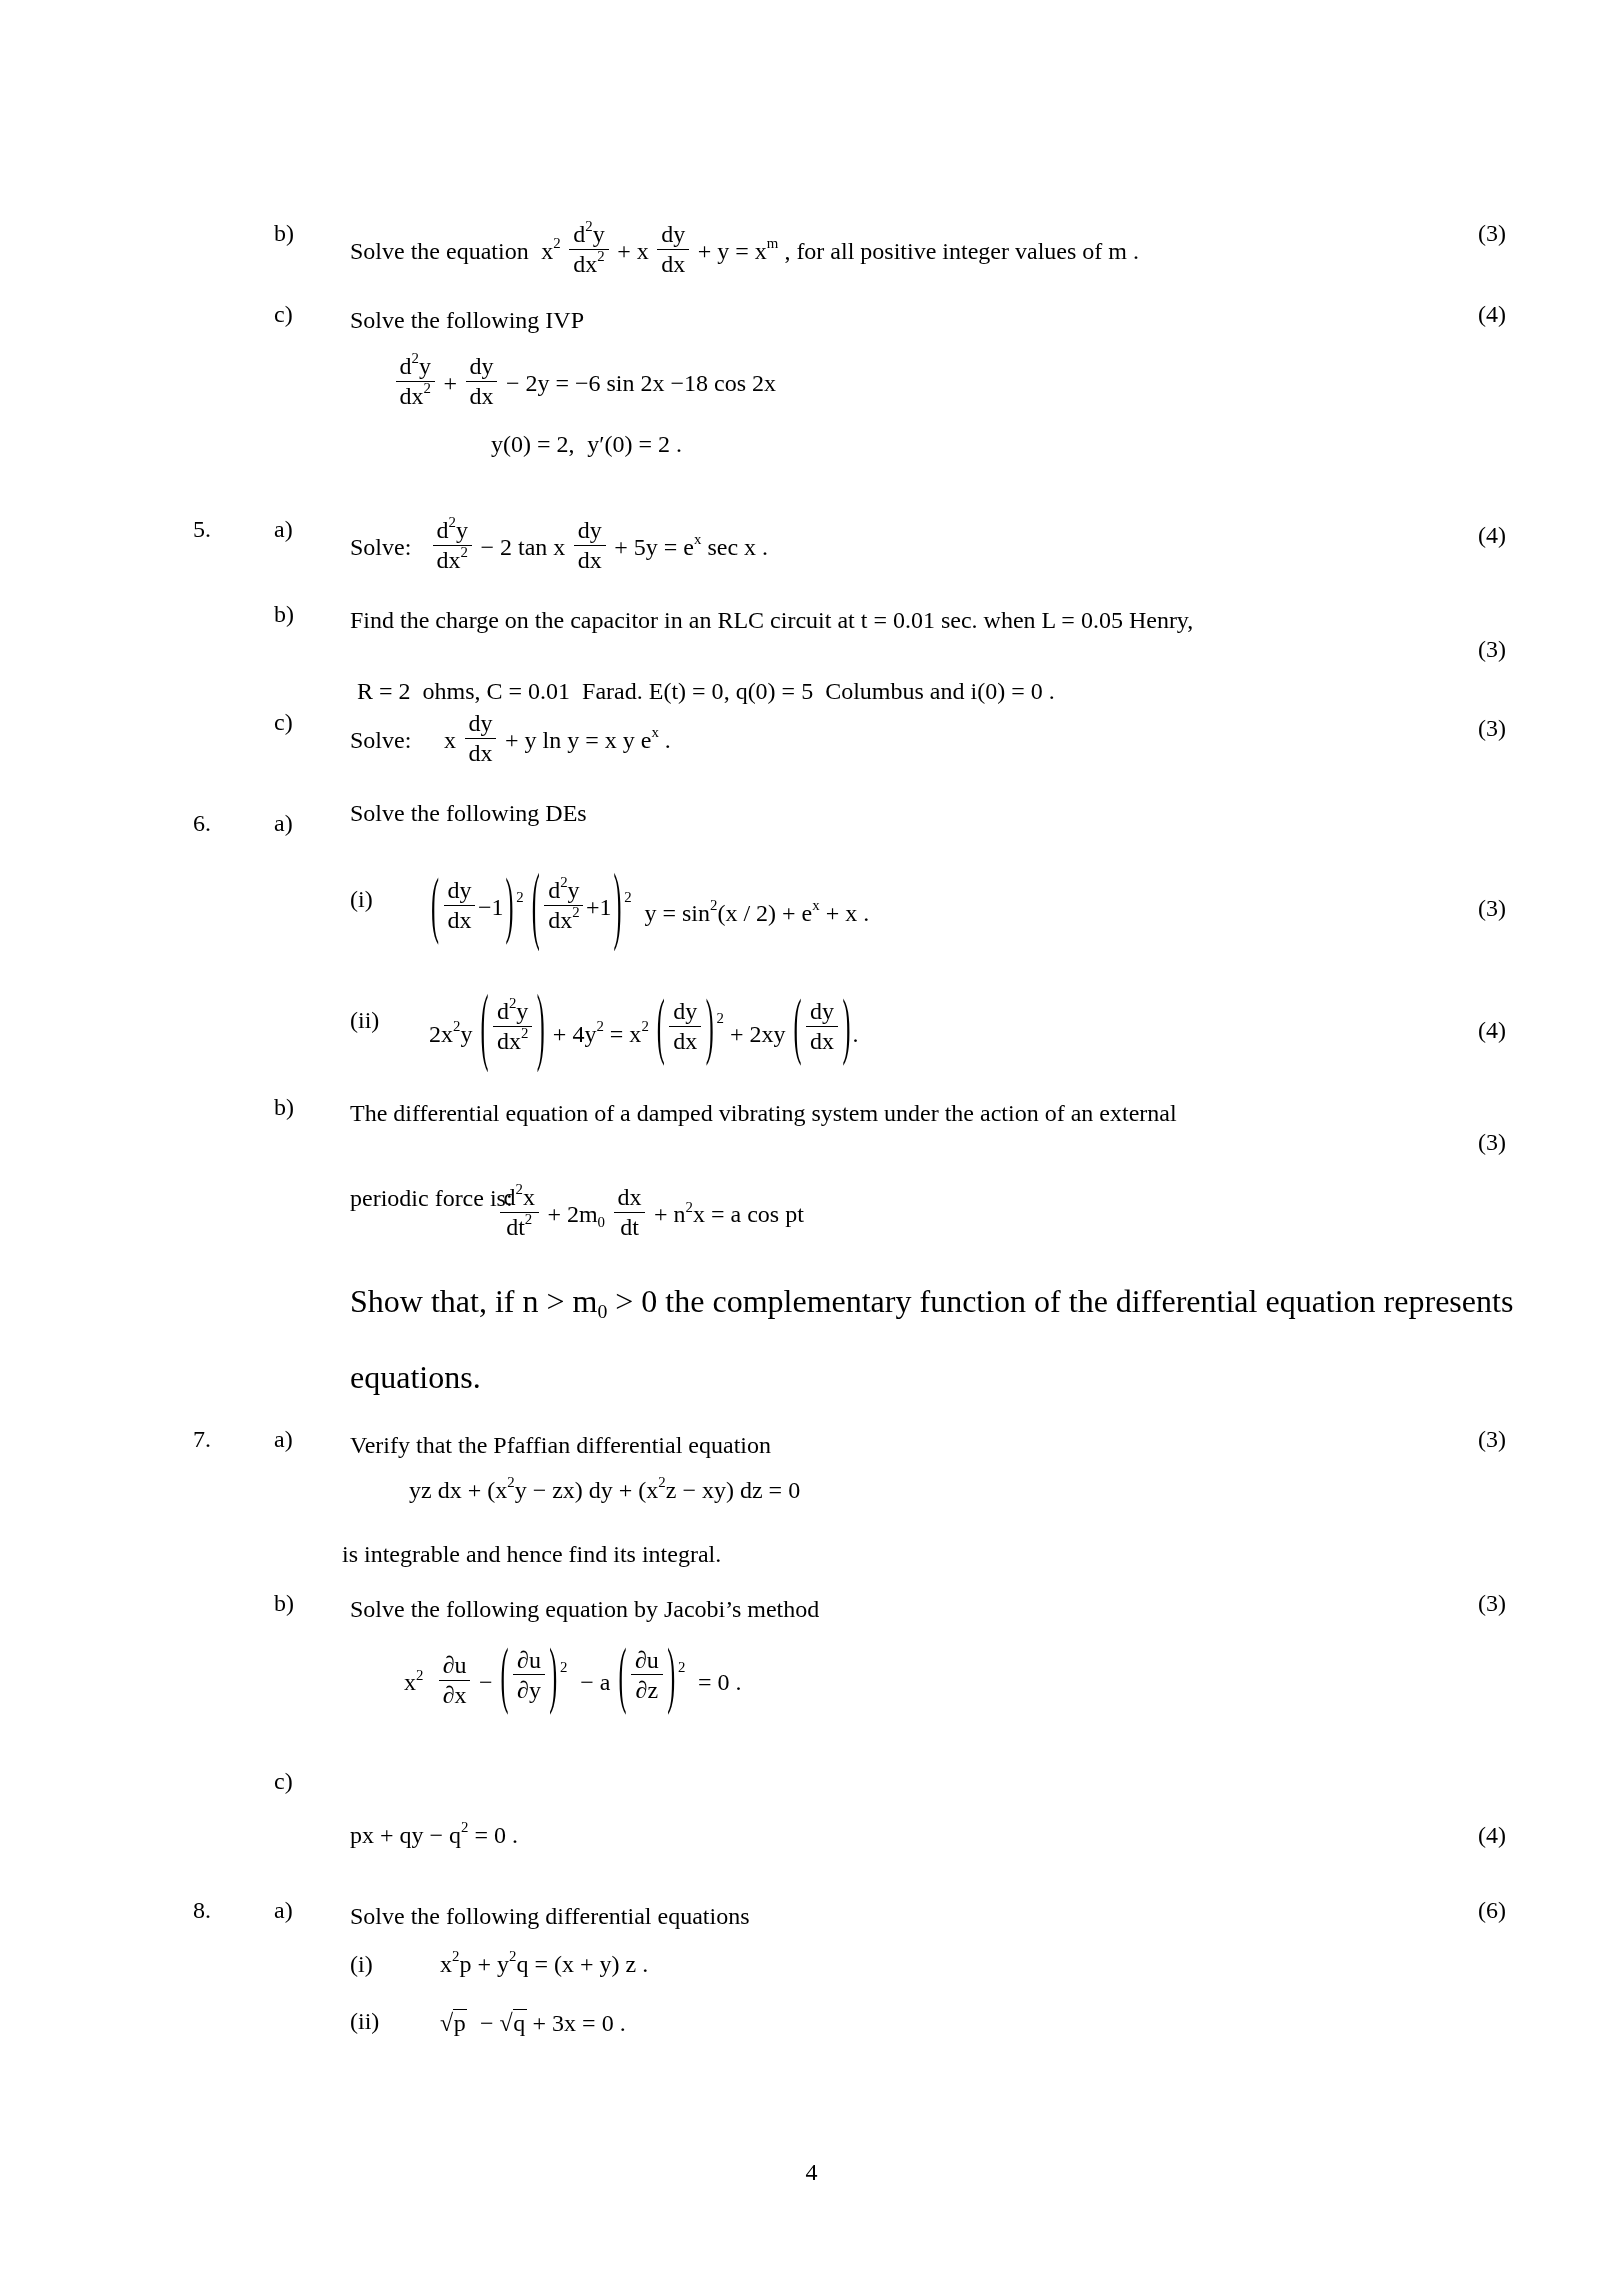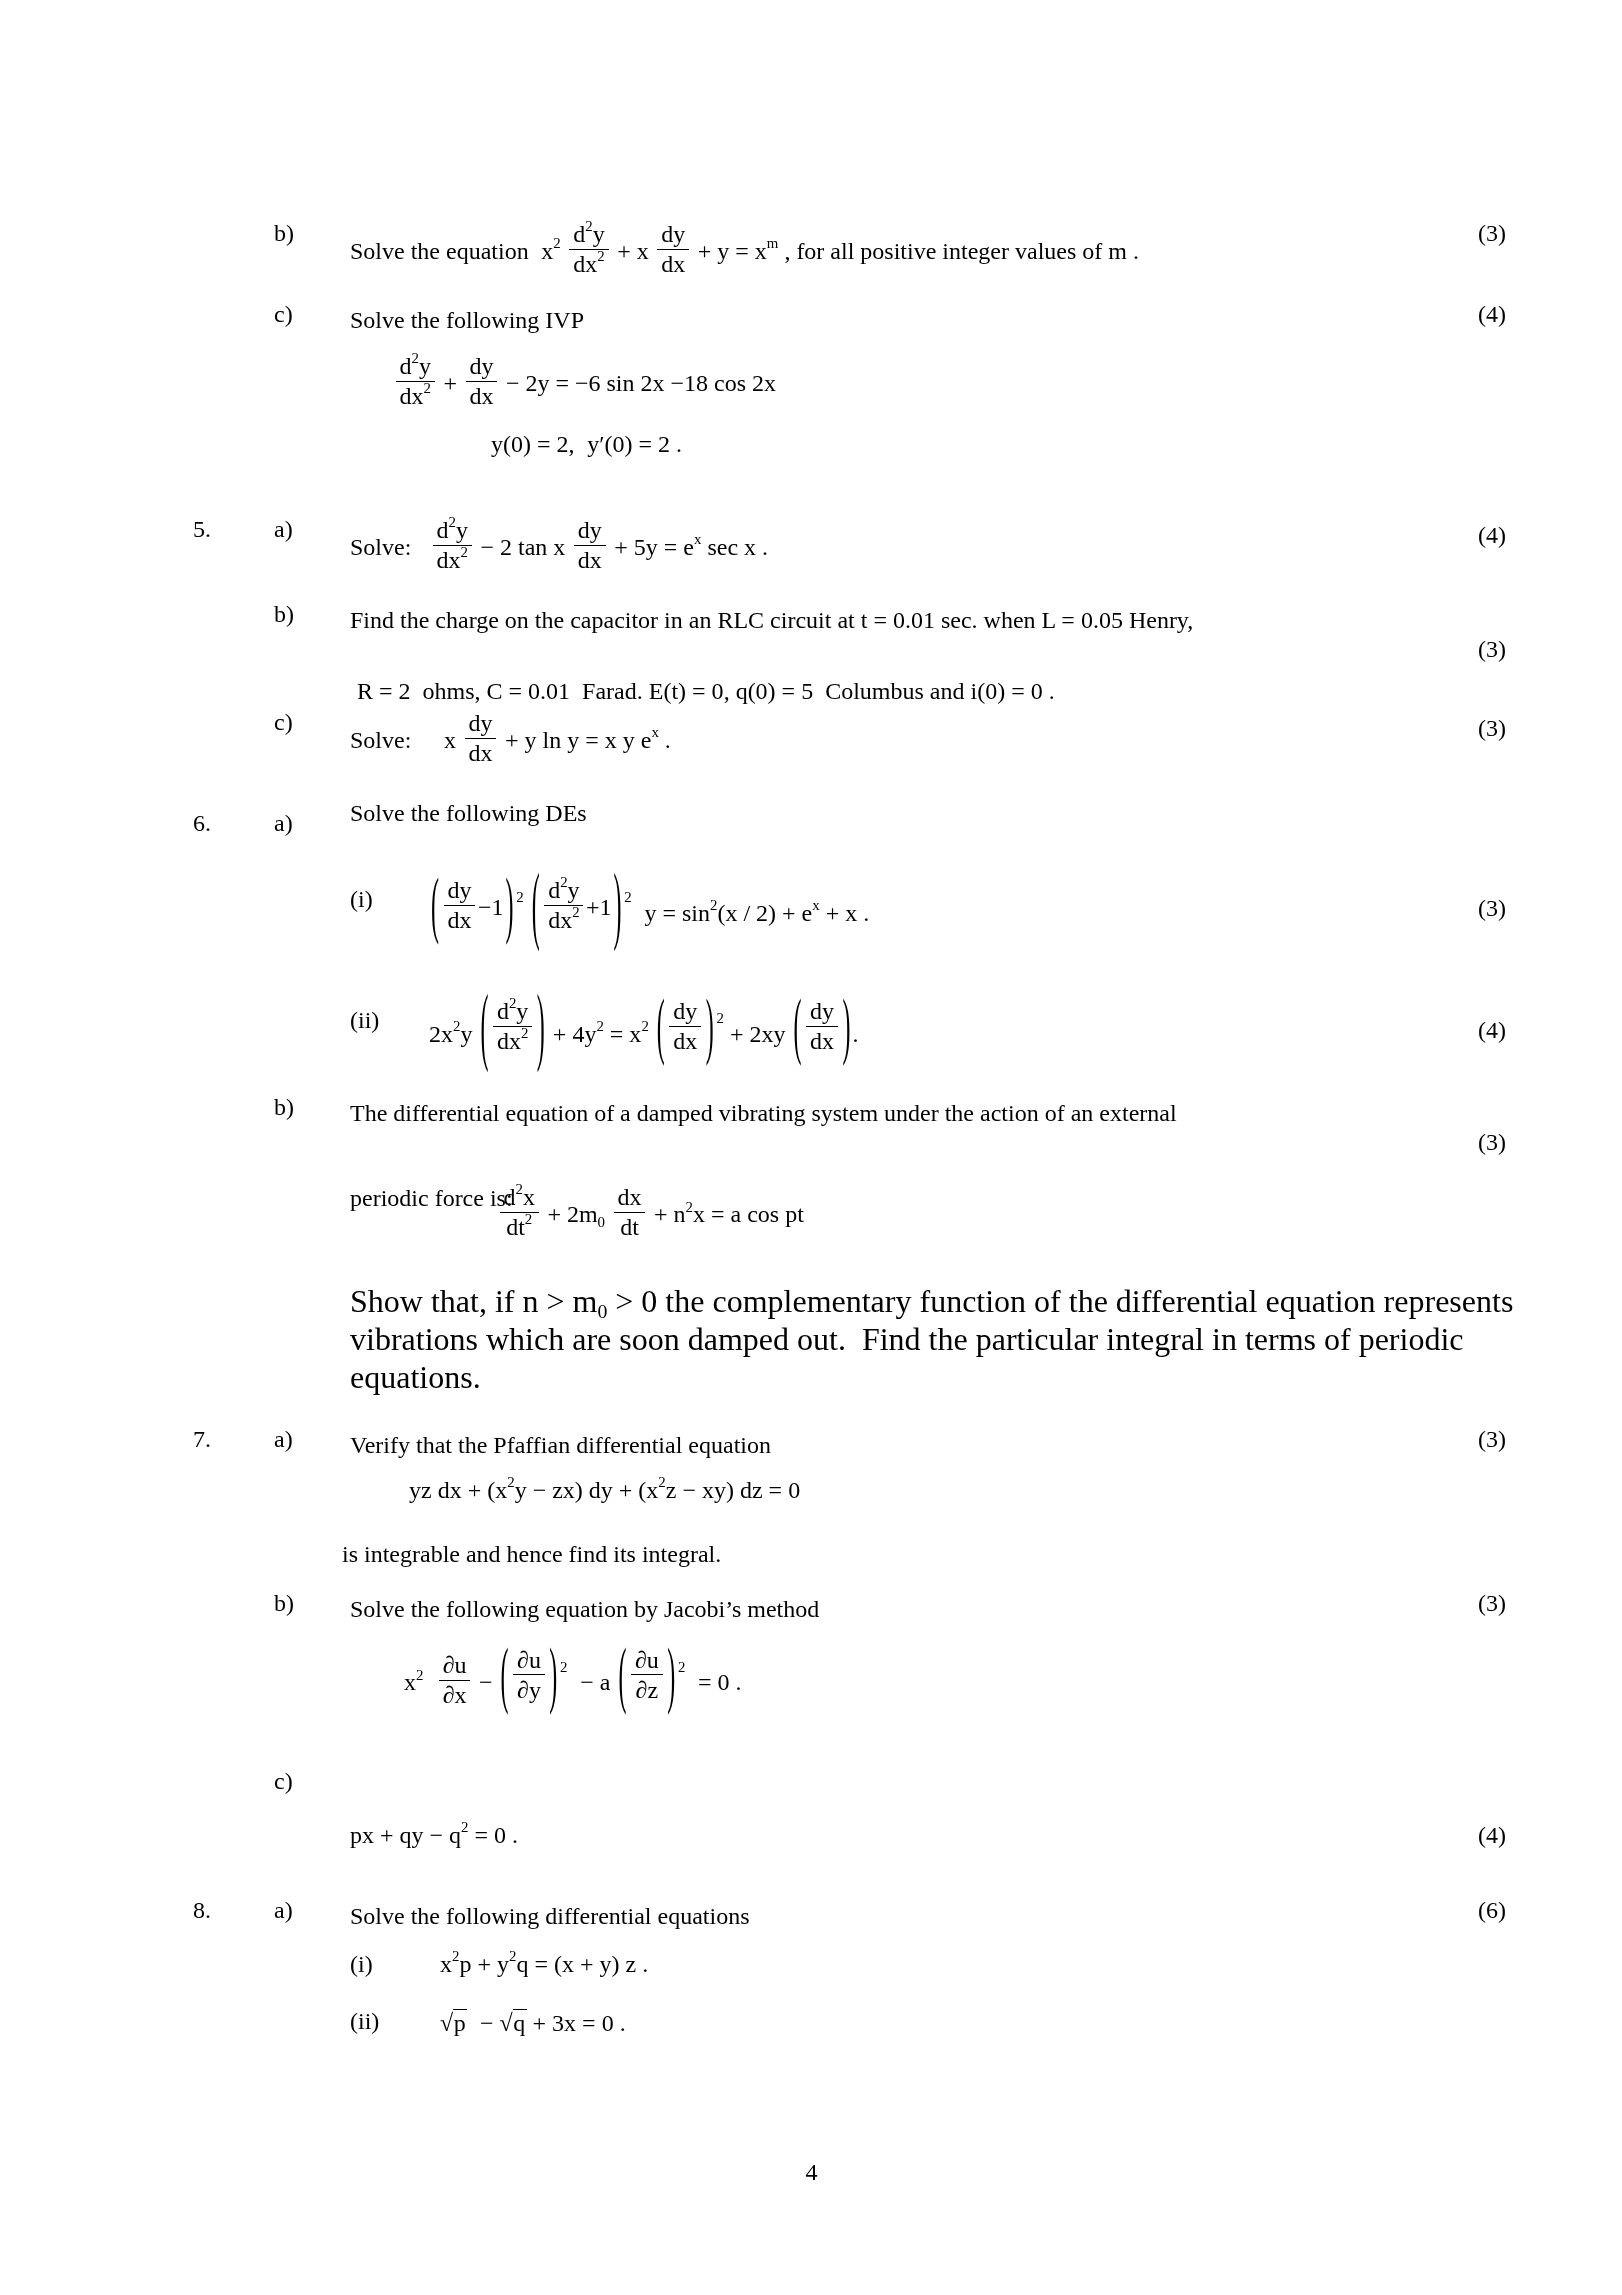--- a/index.html
+++ b/index.html
@@ -236,23 +236,20 @@
   <div class="eq" style="left:497px; top:1184px;">
     <span class="frac"><span class="num">d<sup>2</sup>x</span><span class="den">dt<sup>2</sup></span></span>
     + 2m<sub>0</sub>
     <span class="frac"><span class="num">dx</span><span class="den">dt</span></span>
     + n<sup>2</sup>x = a cos pt
   </div>
 
   <div class="para" style="top:1276px; width:1171px;">
     Show that, if <span class="nb">n &gt; m<sub>0</sub> &gt; 0</span> the complementary function of the differential equation represents
   </div>
-  <div class="para" style="top:1314px; width:1171px;">
-    vibrations which are soon damped out.&nbsp; Find the particular integral in terms of periodic
-  </div>
   <div class="para" style="top:1352px;">equations.</div>
 
   <div class="qnum" style="top:1427px;">7.</div>
   <div class="qpart" style="top:1427px;">a)</div>
   <div class="qbody" style="top:1427px;">Verify that the Pfaffian differential equation</div>
   <div class="marks" style="top:1427px;">(3)</div>
 
   <div class="eq" style="left:409px; top:1478px;">
     yz dx + (x<sup>2</sup>y − zx) dy + (x<sup>2</sup>z − xy) dz = 0
   </div>

